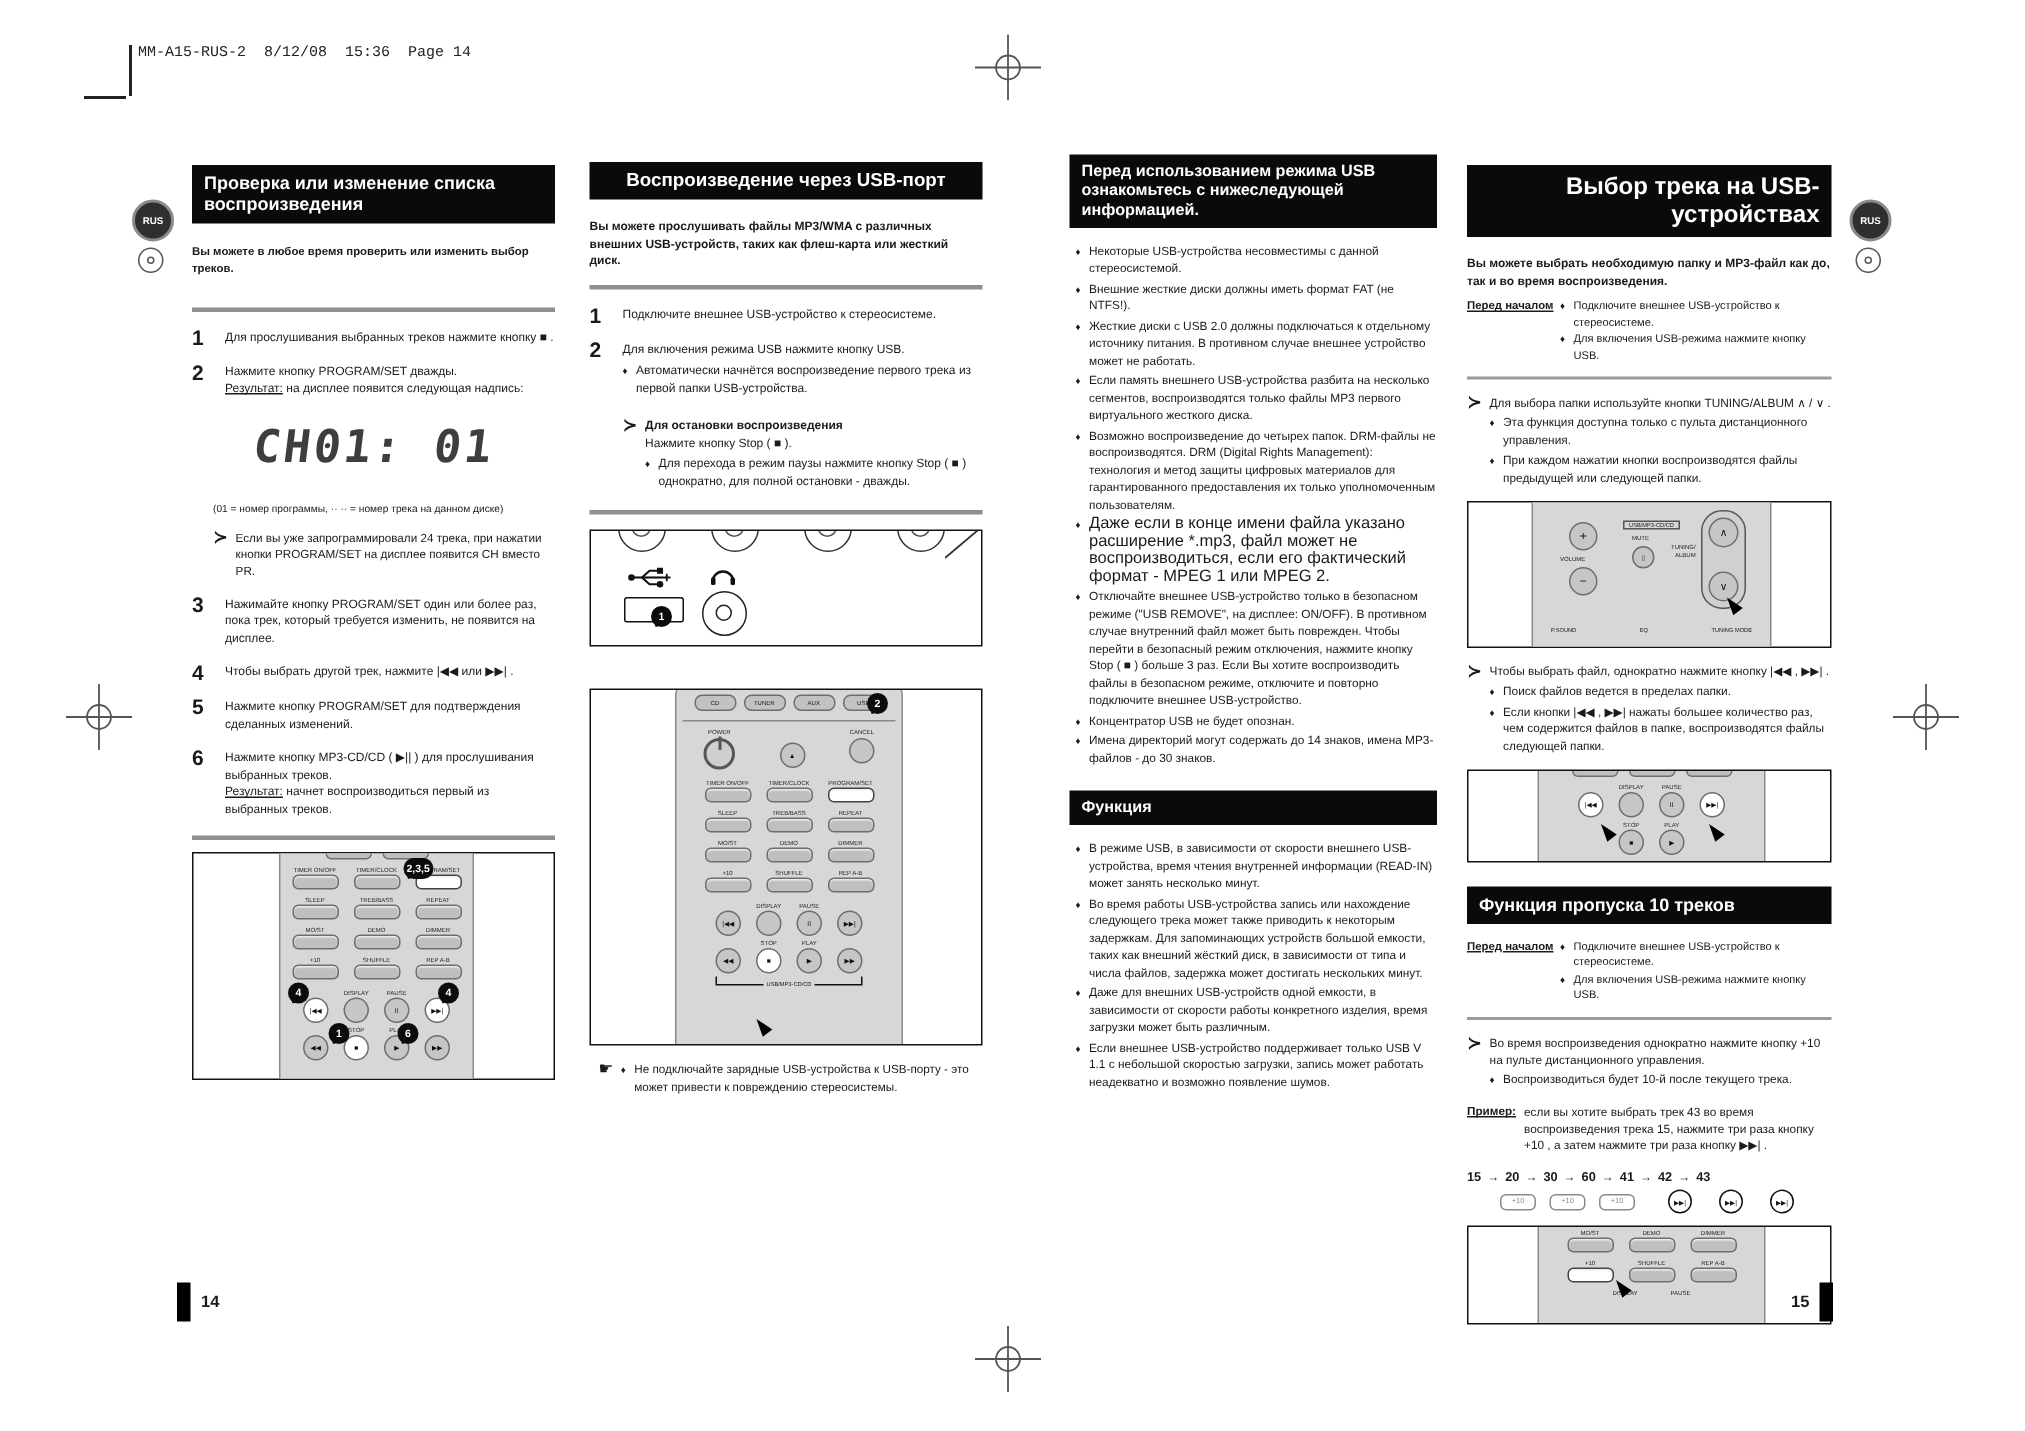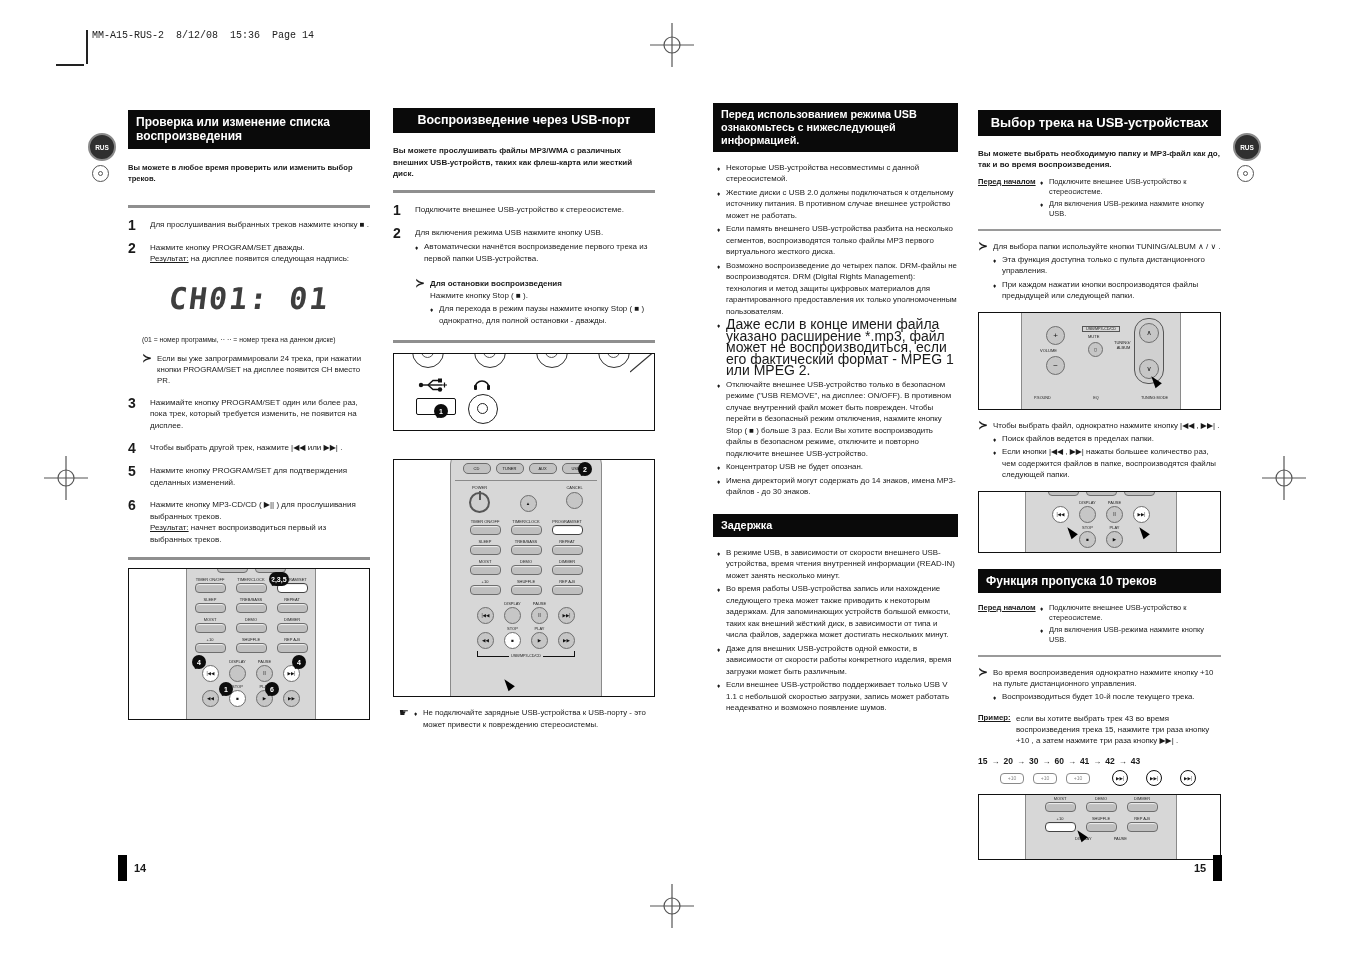--- a/index.html
+++ b/index.html
@@ -442,40 +442,41 @@
     </div>
   </div>
 
   <div class="col" style="left:713px;top:103px;width:245px">
     <div class="hdrbar" style="font-size:10.8px">
       <span>Перед использованием режима USB</span><br><span>ознакомьтесь с нижеследующей информацией.</span>
     </div>
     <div style="margin-top:10px;padding-left:4px">
 
     <div class="bul" style="font-size:7.9px">Некоторые USB-устройства несовместимы с данной стереосистемой.</div>
+        <div class="bul" style="font-size:7.9px">Внешние жесткие диски должны иметь формат FAT (не NTFS!).</div>
         <div class="bul" style="font-size:7.9px">Жесткие диски с USB 2.0 должны подключаться к отдельному источнику питания. В противном случае внешнее устройство может не работать.</div>
         <div class="bul" style="font-size:7.9px">Если память внешнего USB-устройства разбита на несколько сегментов, воспроизводятся только файлы MP3 первого виртуального жесткого диска.</div>
         <div class="bul" style="font-size:7.9px">Возможно воспроизведение до четырех папок. DRM-файлы не воспроизводятся. DRM (Digital Rights Management): технология и метод защиты цифровых материалов для гарантированного предоставления их только уполномоченным пользователям.</div>
-        <div class="bul" style="font-size:14px">Даже если в конце имени файла указано расширение *.mp3, файл может не воспроизводиться, если его фактический формат - MPEG 1 или MPEG 2.</div>
+        <div class="bul" style="font-size:11px">Даже если в конце имени файла указано расширение *.mp3, файл может не воспроизводиться, если его фактический формат - MPEG 1 или MPEG 2.</div>
         <div class="bul" style="font-size:7.9px">Отключайте внешнее USB-устройство только в безопасном режиме ("USB REMOVE", на дисплее: ON/OFF). В противном случае внутренний файл может быть поврежден. Чтобы перейти в безопасный режим отключения, нажмите кнопку Stop ( ■ ) больше 3 раз. Если Вы хотите воспроизводить файлы в безопасном режиме, отключите и повторно подключите внешнее USB-устройство.</div>
         <div class="bul" style="font-size:7.9px">Концентратор USB не будет опознан.</div>
         <div class="bul" style="font-size:7.9px">Имена директорий могут содержать до 14 знаков, имена MP3-файлов - до 30 знаков.</div>
       </div>
-    <div class="hdrbar" style="font-size:10.8px;margin-top:16px">Задержка</div>
+    <div class="hdrbar" style="font-size:10.8px;margin-top:16px">Функция</div>
     <div style="margin-top:10px;padding-left:4px">
 
     <div class="bul" style="font-size:7.9px">В режиме USB, в зависимости от скорости внешнего USB-устройства, время чтения внутренней информации (READ-IN) может занять несколько минут.</div>
         <div class="bul" style="font-size:7.9px">Во время работы USB-устройства запись или нахождение следующего трека может также приводить к некоторым задержкам. Для запоминающих устройств большой емкости, таких как внешний жёсткий диск, в зависимости от типа и числа файлов, задержка может достигать нескольких минут.</div>
         <div class="bul" style="font-size:7.9px">Даже для внешних USB-устройств одной емкости, в зависимости от скорости работы конкретного изделия, время загрузки может быть различным.</div>
         <div class="bul" style="font-size:7.9px">Если внешнее USB-устройство поддерживает только USB V 1.1 с небольшой скоростью загрузки, запись может работать неадекватно и возможно появление шумов.</div>
       </div>
   </div>
 
   <div class="col" style="left:978px;top:110px;width:243px">
-    <div class="hdrbar" style="font-size:13px;text-align:center">Выбор трека на USB-устройствах</div>
+    <div class="hdrbar" style="font-size:16px;text-align:right">Выбор трека на USB-устройствах</div>
     <div class="intro" style="margin-top:12px">Вы можете выбрать необходимую папку и MP3-файл как до, так и во время воспроизведения.</div>
     <div style="display:flex;margin-top:6px">
       <div class="ul" style="font-size:7.6px;font-weight:bold;width:62px;flex:none">Перед началом</div>
       <div style="flex:1">
 
       <div class="bul" style="font-size:7.4px;line-height:10.5px;margin-bottom:1px">Подключите внешнее USB-устройство к стереосистеме.</div>
           <div class="bul" style="font-size:7.4px;line-height:10.5px;margin-bottom:1px">Для включения USB-режима нажмите кнопку USB.</div>
         </div>
     </div>
     <div class="divthin" style="margin-top:8px"></div>

